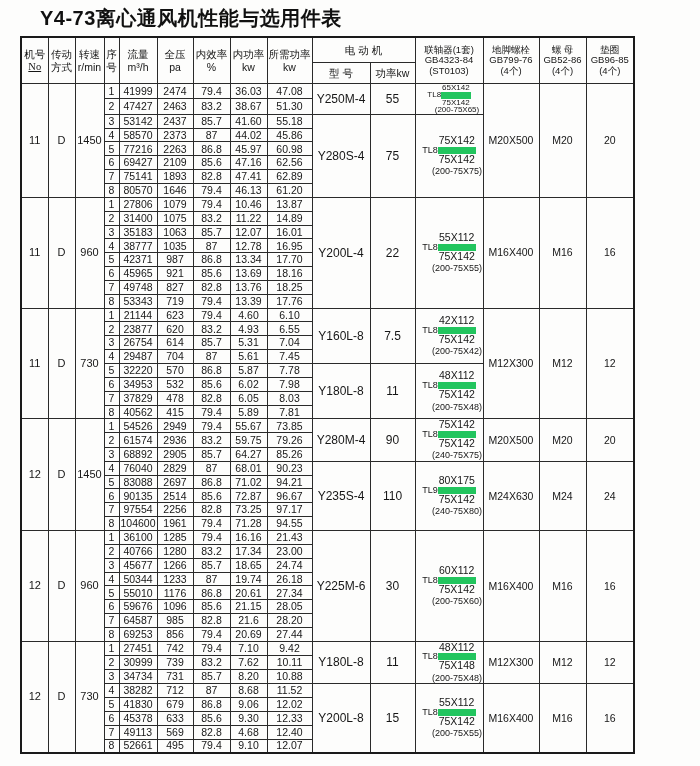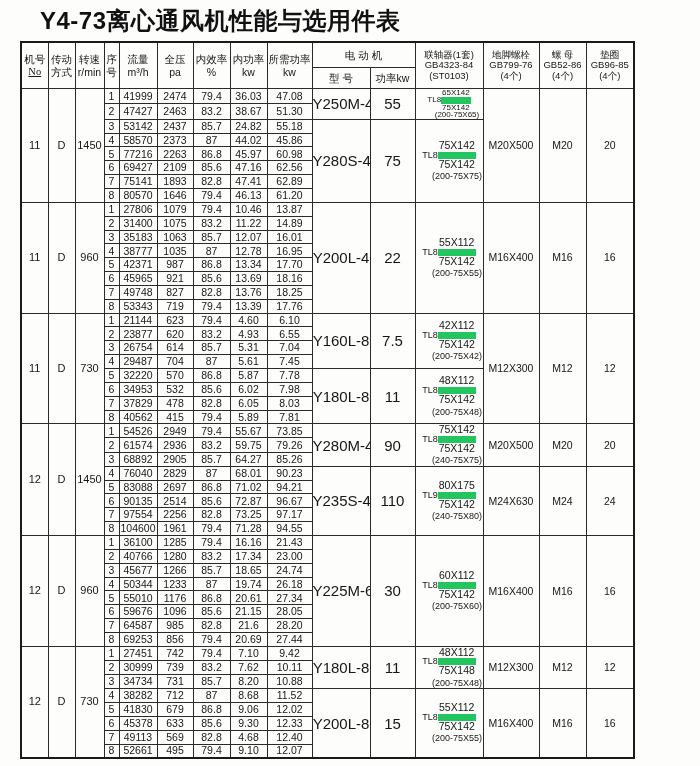--- a/index.html
+++ b/index.html
@@ -4,21 +4,21 @@
 <style>
   html,body { margin:0; padding:0; }
   body {
     width:700px; height:766px;
     background:#fdfdfc;
     font-family:"Liberation Sans","DejaVu Sans",sans-serif;
     color:#161616;
     -webkit-font-smoothing:antialiased;
   }
   .page-title {
-    font-size:24px;
+    font-size:20px;
     font-weight:bold;
     padding:5px 0 0 40px;
     letter-spacing:0.5px;
     color:#111;
   }
   table.perf {
     border-collapse:collapse;
     table-layout:fixed;
     margin:4px 0 0 20px;
     width:613px;
@@ -40,21 +40,21 @@
   }
   .perf thead tr.sub th { height:20px; }
   .perf thead th.hdr3 { font-size:9.5px; line-height:1.12; }
   .uline { text-decoration:underline;font-family:Liberation Serif, serif; }
   .perf tbody tr { height:13.85px; }
   .perf tbody td {
     font-size:10.5px;
     line-height:1;
   }
   .perf tbody td.grp { font-size:11px; }
-  .perf tbody td.motor { font-size:15px; }
+  .perf tbody td.motor { font-size:12px; }
   
   td.cpl { font-size:9.5px; }
   .cpl-row {
     display:flex;
     align-items:center;
     justify-content:center;
     gap:0;
   }
   .cpl-type { font-size:9px; }
   .frac { display:inline-flex; flex-direction:column; line-height:1.1; }
@@ -143,21 +143,21 @@
         <td>2463</td>
         <td>83.2</td>
         <td>38.67</td>
         <td>51.30</td>
       </tr>
       <tr>
         <td>3</td>
         <td>53142</td>
         <td>2437</td>
         <td>85.7</td>
-        <td>24.82</td>
+        <td>41.60</td>
         <td>55.18</td>
         <td rowspan="6" class="motor">Y280S-4</td>
         <td rowspan="6" class="motor">75</td>
         <td rowspan="6" class="cpl">
           <div class="cpl-row">
             <span class="cpl-type">TL8</span>
             <span class="frac">
               <span class="num">75X142</span>
               <span class="den">75X142</span>
             </span>

